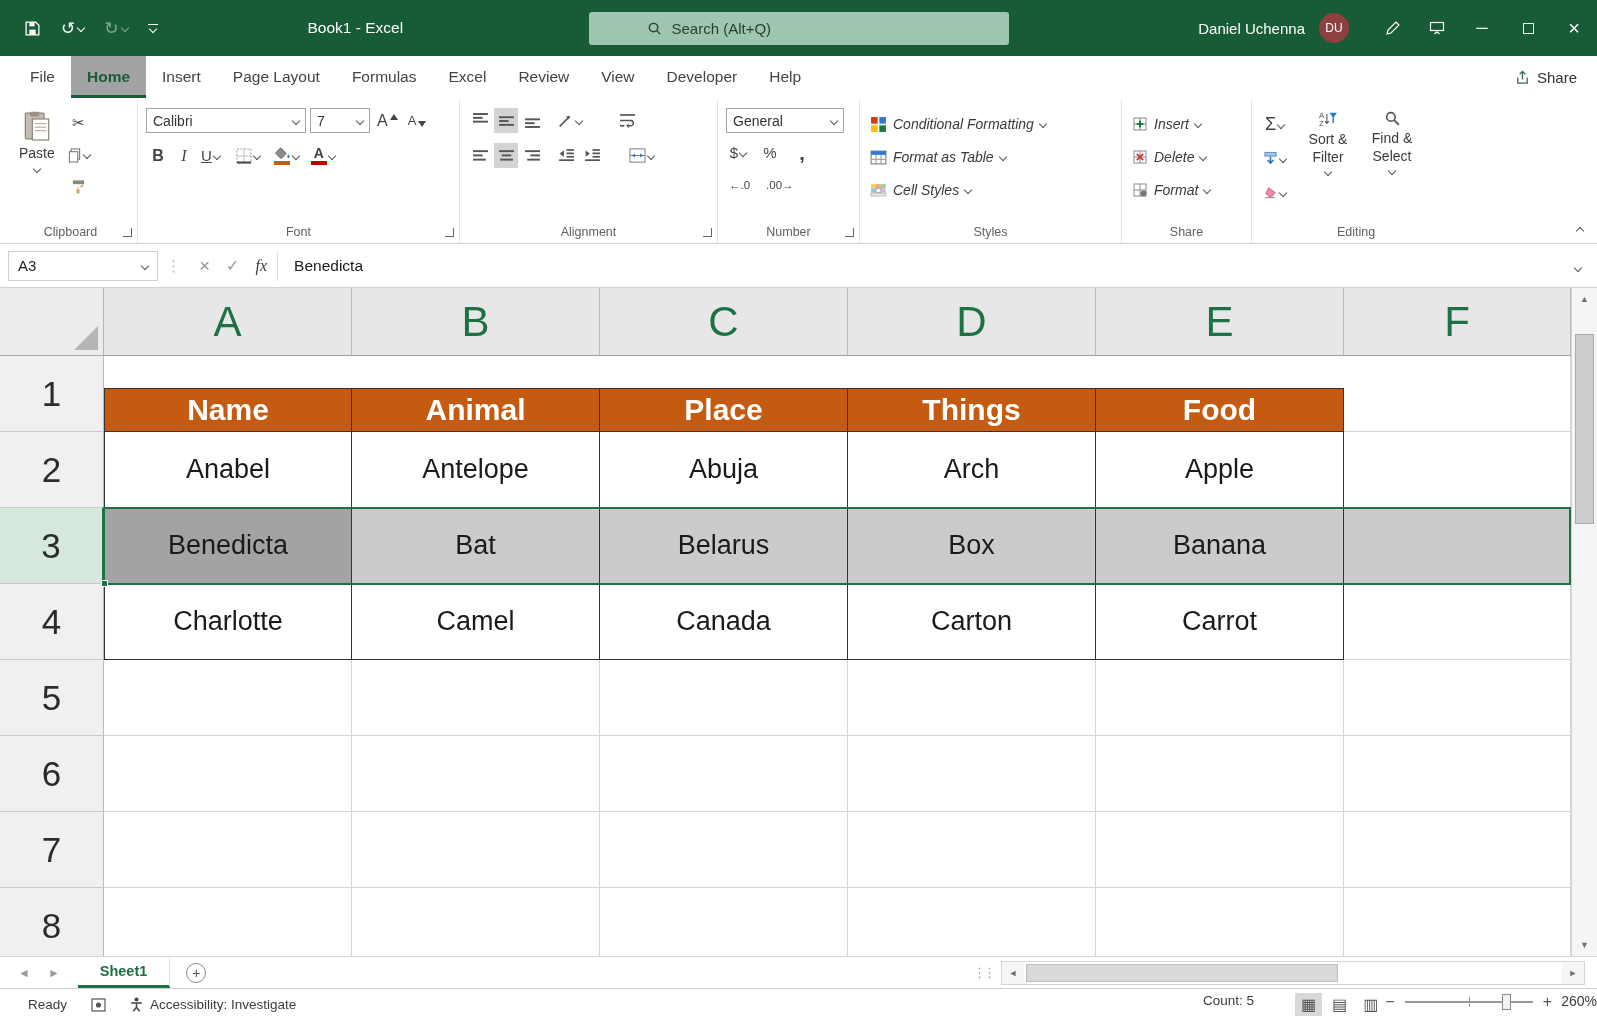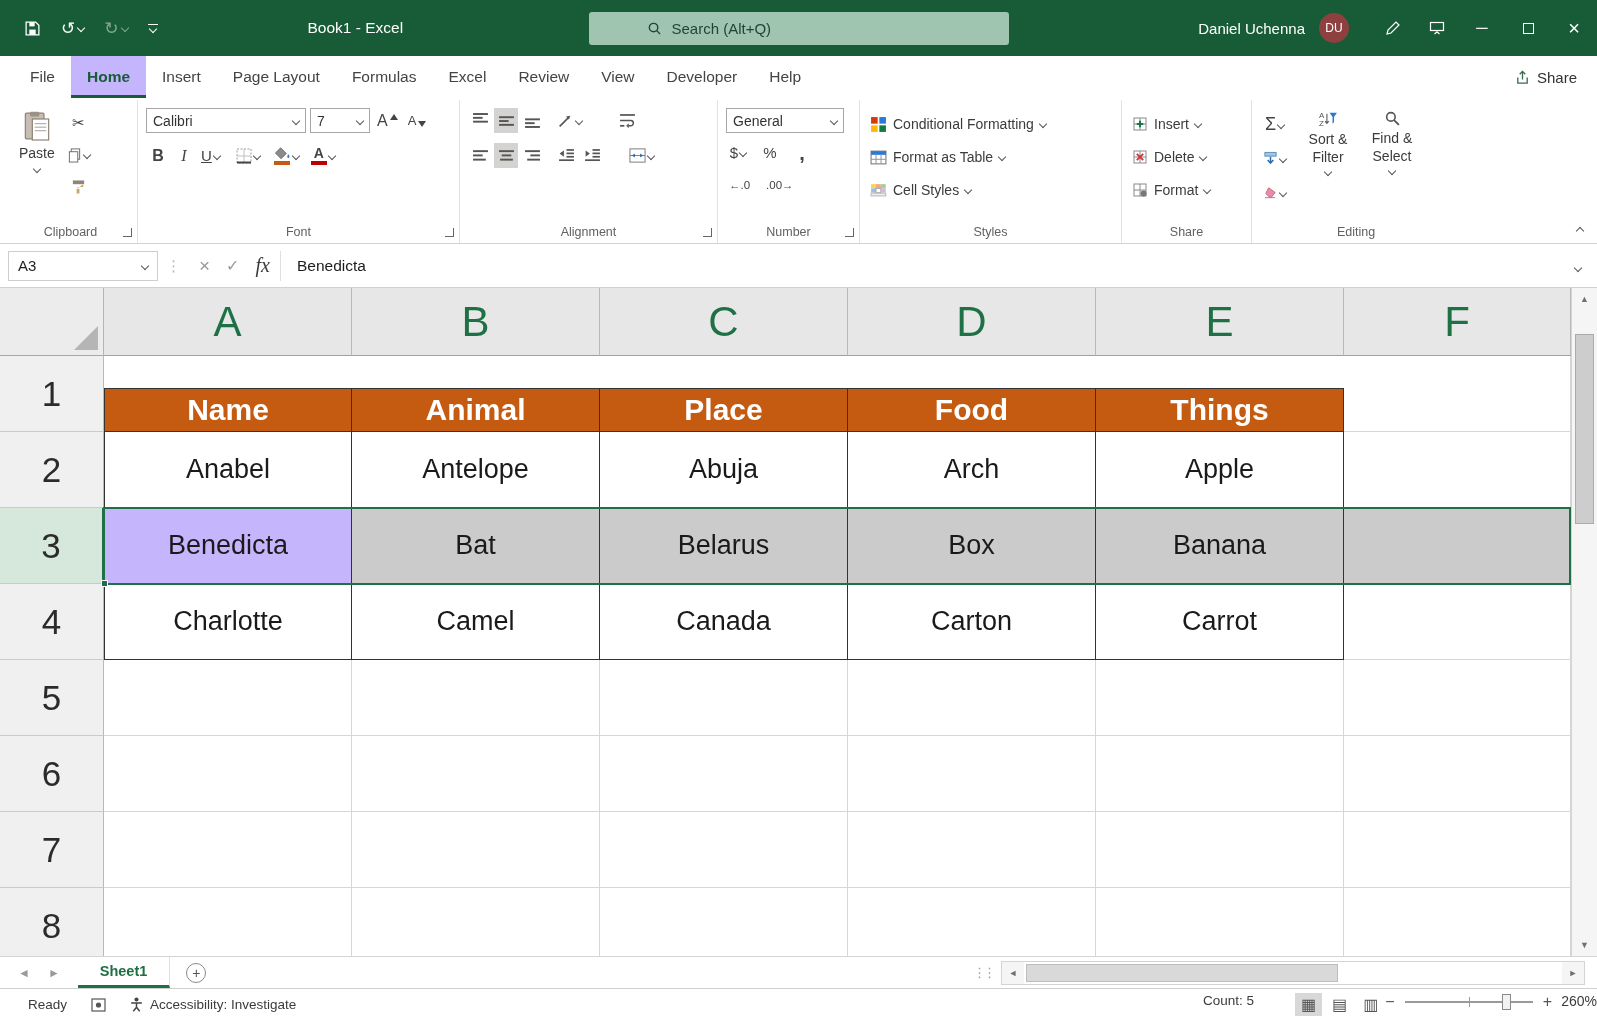--- a/index.html
+++ b/index.html
@@ -37,59 +37,59 @@
   .glabel{position:absolute;bottom:4px;left:0;right:0;text-align:center;font-size:12.5px;color:#63615e;}
   .launcher{position:absolute;bottom:6px;right:5px;width:9px;height:9px;border-right:1.2px solid #666;border-bottom:1.2px solid #666;}
   .gcol{display:flex;flex-direction:column;gap:10px;}
   .grow{display:flex;align-items:center;gap:4px;}
   .bigbtn{display:flex;flex-direction:column;align-items:center;justify-content:flex-start;padding:4px 7px;font-size:14px;color:#3b3b3b;gap:3px;text-align:center;background:none;border:none;}
   .bigbtn .lbl{line-height:1.25;}
   .ibtn{display:inline-flex;align-items:center;justify-content:center;height:25px;min-width:24px;padding:0 3px;color:#444;font-size:15px;background:none;border:none;gap:2px;}
   .ibtn.on{background:#d5d3d1;}
   .combo{display:flex;align-items:center;justify-content:space-between;border:1px solid #a8a6a4;background:#fff;height:25px;padding:0 6px;font-size:14px;color:#333;gap:6px;}
   .stkcol{display:flex;flex-direction:column;gap:9px;padding-top:6px;}
-  .stkbtn{display:flex;align-items:center;gap:6px;font-size:14px;color:#3b3b3b;height:24px;background:none;border:none;padding:0 2px;}
+  .stkbtn{display:flex;align-items:center;gap:6px;font-size:14px;color:#3b3b3b;height:24px;background:none;border:none;padding:0 2px;font-style:italic;}
   .bB{font-weight:800;font-size:16px;}
   .bI{font-style:italic;font-family:"Liberation Serif",serif;font-size:16px;}
   .bU{text-decoration:underline;font-size:15px;}
   .tri{display:inline-block;width:0;height:0;border-left:4px solid transparent;border-right:4px solid transparent;}
   .tri.up{border-bottom:6px solid #444;margin-bottom:7px;}
   .tri.dn{border-top:6px solid #444;margin-top:7px;}
   .colorbar{display:block;width:16px;height:4px;margin-top:1px;}
   .fcwrap{display:flex;flex-direction:column;align-items:center;line-height:1;}
   .alic{width:17px;height:17px;fill:#555;}
   .dec{font-size:11.5px;color:#444;letter-spacing:0;}
   .sigma{font-size:18px;color:#444;}
   .collapsebtn{position:absolute;right:14px;bottom:6px;background:none;border:none;}
 
   
   .fbar{height:44px;display:flex;align-items:center;background:#fff;border-bottom:1px solid #d3d1cf;padding:0 8px;flex:none;}
   .namebox{width:150px;height:30px;border:1px solid #d0cecb;display:flex;align-items:center;justify-content:space-between;padding:0 9px;font-size:15px;color:#222;}
   .fsep{color:#b9b7b5;font-size:15px;margin:0 8px;}
   .fxbtns{display:flex;align-items:center;gap:16px;padding:0 10px;color:#9a9a9a;font-size:16px;}
-  .fx{font-family:"Liberation Serif",serif;font-style:italic;color:#3a3a3a;font-size:20px;}
+  .fx{font-family:"Liberation Serif",serif;font-style:italic;color:#3a3a3a;font-size:16px;}
   .fcontent{flex:1;height:30px;border-left:1px solid #e2e0de;display:flex;align-items:center;padding-left:16px;font-size:15.5px;color:#1b1b1b;}
   .fchev{padding:0 8px;}
 
   
   .sheet{display:flex;height:668px;flex:none;}
   .gridarea{position:relative;width:1571px;height:668px;display:grid;grid-template-columns:104px 248px 248px 248px 248px 248px 1fr;grid-template-rows:68px repeat(8,76px);overflow:hidden;background:#fff;}
   .gcell{display:flex;align-items:center;justify-content:center;overflow:hidden;border-right:1px solid #d6d6d6;border-bottom:1px solid #d6d6d6;}
   .corner{background:#ececec;border-right:1px solid #b5b5b5;border-bottom:1px solid #a8a8a8;justify-content:flex-end;align-items:flex-end;}
   .corner-tri{width:0;height:0;border-left:24px solid transparent;border-bottom:24px solid #b5b5b5;margin:0 5px 5px 0;}
   .colhead{background:#e7e7e7;color:#1e7145;font-size:42px;border-right:1px solid #b9b9b9;border-bottom:1px solid #9aa39d;}
   .rowhead{background:#f0f0f0;color:#2b2b2b;font-size:35px;border-right:1px solid #b9b9b9;border-bottom:1px solid #cacaca;}
   .rowhead-sel{background:#d5e8db;border-right:2px solid #1e7145;}
   .cell{font-size:27px;color:#1a1a1a;background:#fff;}
   .hdr{background:#c55a11;color:#fff;font-weight:700;font-size:30px;}
   .tb{border-right-color:#333;border-bottom-color:#333;}
   .tbt{border-top:1px solid #333;margin-top:32px;}
   .tbl{border-left:1px solid #333;}
   .selrange{background:#cbcbcb;}
-  .active{background:#c4b5fd;}
+  .active{background:#a3a3a3;}
   .row-outline{position:absolute;left:103px;top:219px;width:1468px;height:78px;border:2px solid #1e7145;pointer-events:none;}
   .sel-handle{position:absolute;left:-4px;bottom:-4px;width:7px;height:7px;background:#1e7145;border:1px solid #fff;}
   .vscroll{width:26px;background:#f5f5f5;border-left:1px solid #d4d4d4;display:flex;flex-direction:column;}
   .sarrow{height:22px;display:flex;align-items:center;justify-content:center;color:#707070;font-size:9px;flex:none;}
   .strack{flex:1;position:relative;}
   .vthumb{position:absolute;top:24px;left:3px;right:3px;height:190px;background:#cdcdcd;border:1px solid #ababab;}
 
   
   .sheetbar{height:32px;display:flex;align-items:stretch;background:#fff;border-top:1px solid #d4d4d4;position:relative;flex:none;}
   .tabnav{display:flex;align-items:center;gap:18px;padding:0 18px;color:#9a9a9a;font-size:12px;}
@@ -581,22 +581,22 @@
         <div class="gcell colhead">A</div>
         <div class="gcell colhead">B</div>
         <div class="gcell colhead">C</div>
         <div class="gcell colhead">D</div>
         <div class="gcell colhead">E</div>
         <div class="gcell colhead">F</div>
         <div class="gcell rowhead">1</div>
         <div class="gcell cell tb hdr tbl tbt">Name</div>
         <div class="gcell cell tb hdr tbt">Animal</div>
         <div class="gcell cell tb hdr tbt">Place</div>
+        <div class="gcell cell tb hdr tbt">Things</div>
         <div class="gcell cell tb hdr tbt">Food</div>
-        <div class="gcell cell tb hdr tbt">Things</div>
         <div class="gcell cell"></div>
         <div class="gcell rowhead">2</div>
         <div class="gcell cell tb tbl">Anabel</div>
         <div class="gcell cell tb">Antelope</div>
         <div class="gcell cell tb">Abuja</div>
         <div class="gcell cell tb">Arch</div>
         <div class="gcell cell tb">Apple</div>
         <div class="gcell cell"></div>
         <div class="gcell rowhead rowhead-sel">3</div>
         <div class="gcell cell tb active tbl">Benedicta</div>

